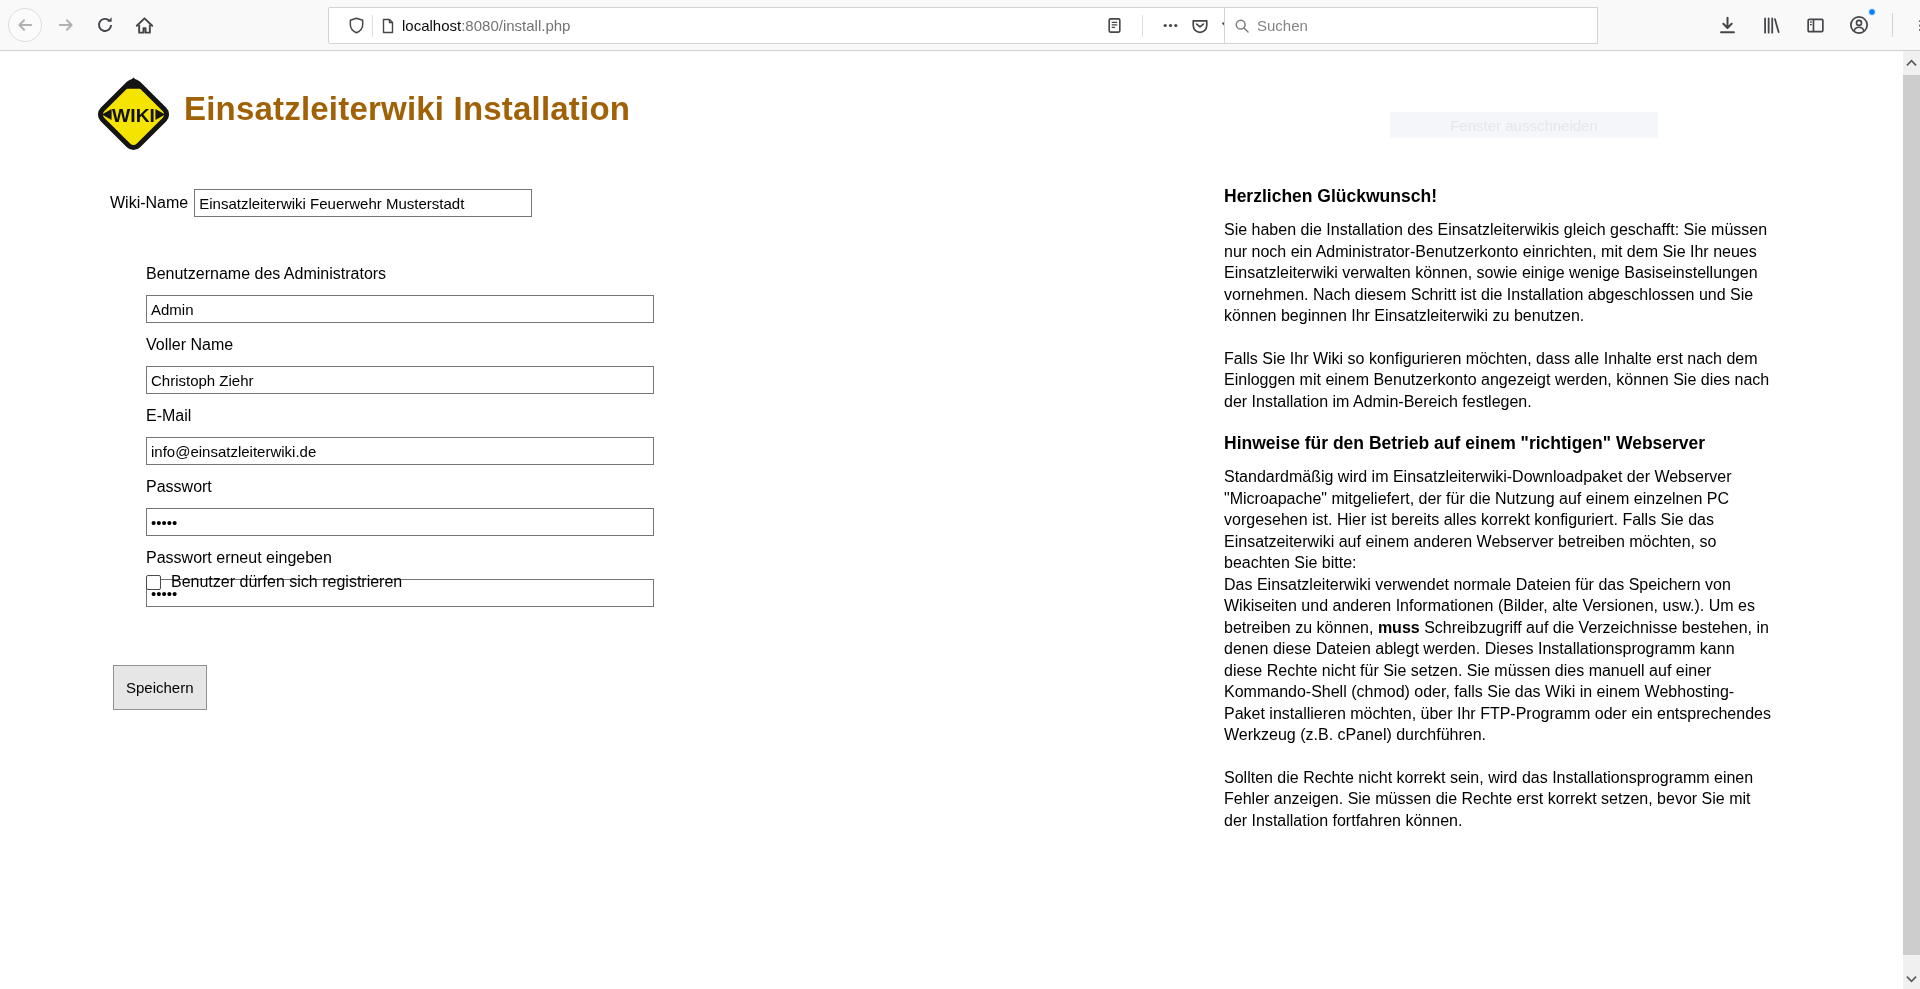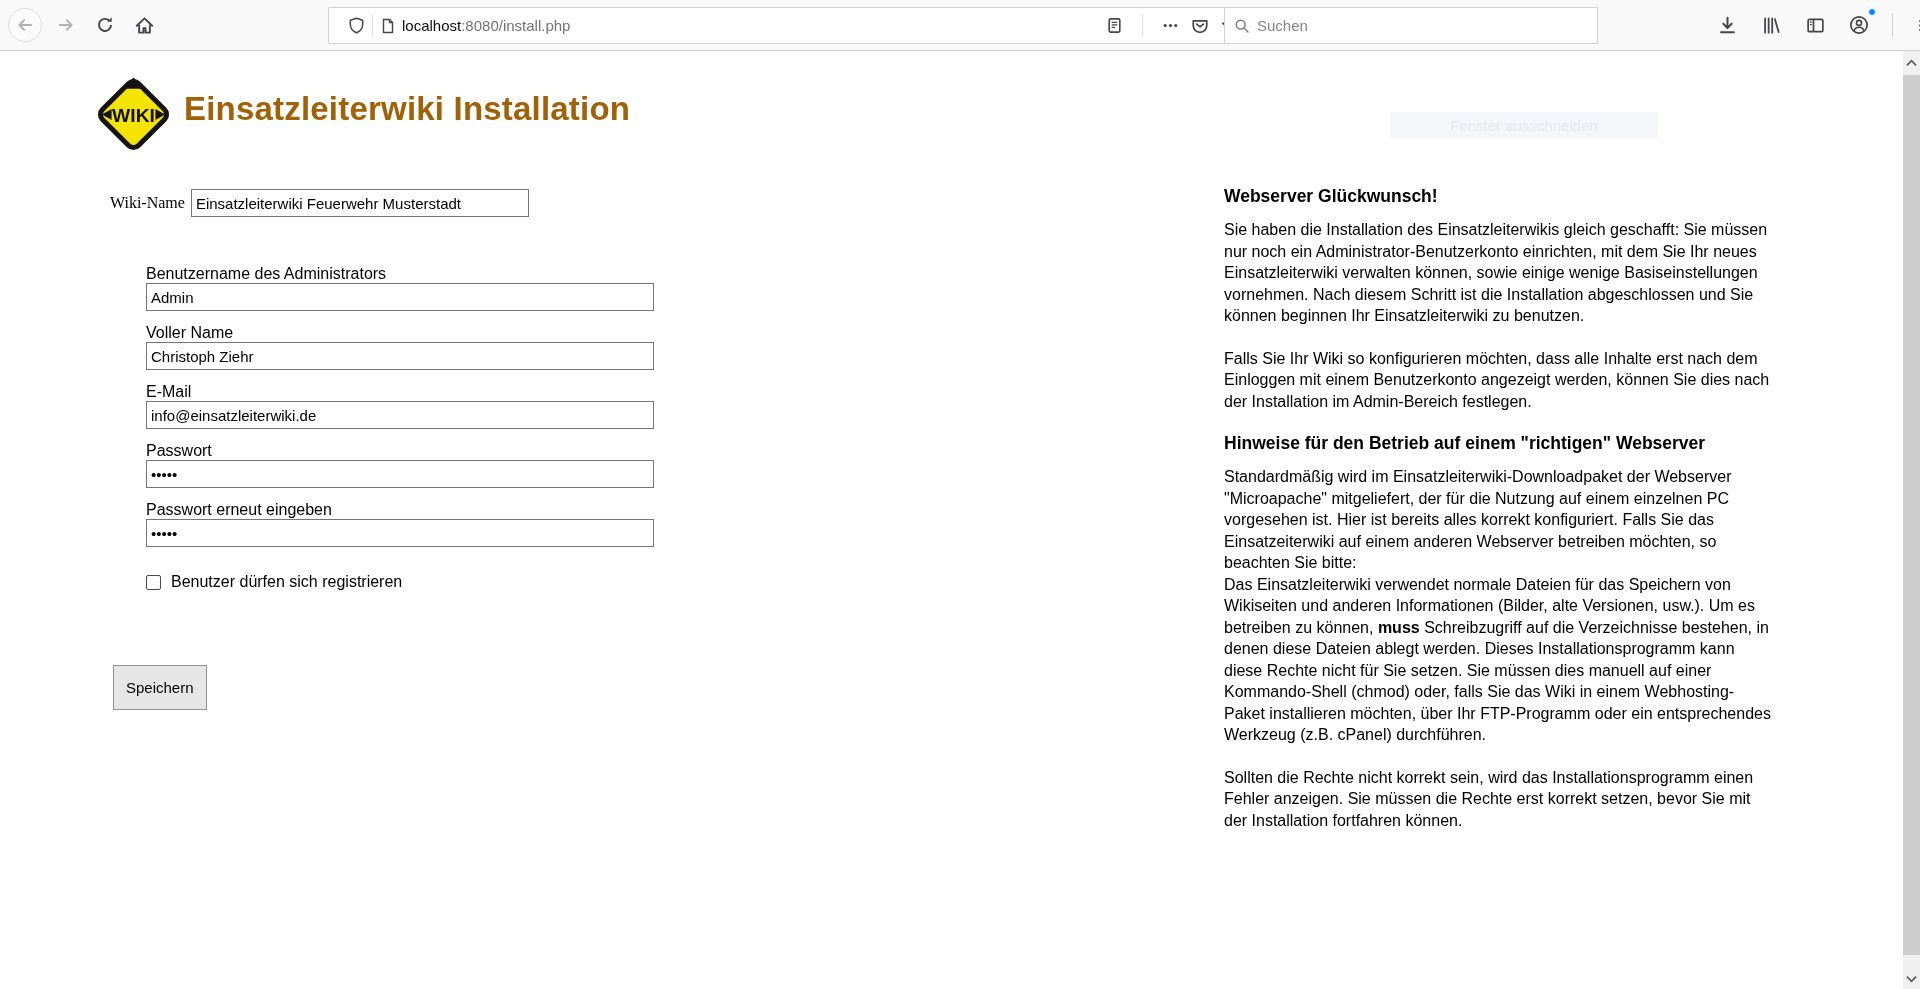--- a/index.html
+++ b/index.html
@@ -35,28 +35,28 @@
   .content { position:absolute; left:0; top:52px; width:1903px; height:937px; background:#fff; }
 
   .ghost { position:absolute; left:1390px; top:60px; width:268px; height:26px; background:#f5f6f9;
            color:#e4e7ee; font-size:15px; display:flex; align-items:center; justify-content:center; }
 
   .logo { position:absolute; left:95px; top:24px; }
   .page-title { position:absolute; left:184px; top:38px; font-size:33px; font-weight:bold; color:#a16207;
                 letter-spacing:0.2px; }
 
   .wikiname-row { position:absolute; left:110px; top:137px; display:flex; align-items:center; }
-  .wikiname-row label { font-size:16px; color:#000; margin-right:6px;font-family:Liberation Serif, serif; }
+  .wikiname-row label { font-size:16px; color:#000; margin-right:6px; }
   input.txt { border:1px solid #767676; font-size:15px; padding:13px 4px; height:25px;
               font-family:"Liberation Sans", sans-serif; color:#000; background:#fff; }
   .wikiname-input { width:338px; }
 
   .field-group { position:absolute; left:146px; top:212px; width:508px; }
   .field-label { display:block; font-size:16px; color:#000; line-height:19px; }
-  .field-input { display:block; width:508px; margin-bottom:12px; }
+  .field-input { display:block; width:508px; margin-bottom:12px;margin-top:12px; }
 
   .checkbox-row { position:absolute; left:146px; top:521px; display:flex; align-items:center; }
   .cbx { width:15px; height:15px; border:1px solid #4a4a4a; border-radius:2px; background:#fff; }
   .cbx-label { font-size:16px; margin-left:10px; color:#000; }
 
   .save-btn { position:absolute; left:113px; top:613px; background:#e6e6e6; border:1px solid #919191;
               font-size:15px; padding:13px 12px; color:#000; font-family:"Liberation Sans", sans-serif; }
 
   .right-panel { position:absolute; left:1224px; top:134px; width:548px; color:#000; }
   .right-panel h3 { font-size:17.5px; font-weight:bold; margin:0 0 12px 0; }
@@ -249,21 +249,21 @@
   </div>
 
   <div class="checkbox-row">
     <span class="cbx"></span>
     <span class="cbx-label">Benutzer dürfen sich registrieren</span>
   </div>
 
   <button class="save-btn">Speichern</button>
 
   <div class="right-panel">
-    <h3>Webserver Glückwunsch!</h3>
+    <h3>Herzlichen Glückwunsch!</h3>
     <p>Sie haben die Installation des Einsatzleiterwikis gleich geschafft: Sie müssen nur noch ein Administrator-Benutzerkonto einrichten, mit dem Sie Ihr neues Einsatzleiterwiki verwalten können, sowie einige wenige Basiseinstellungen vornehmen. Nach diesem Schritt ist die Installation abgeschlossen und Sie können beginnen Ihr Einsatzleiterwiki zu benutzen.</p>
     <p>Falls Sie Ihr Wiki so konfigurieren möchten, dass alle Inhalte erst nach dem Einloggen mit einem Benutzerkonto angezeigt werden, können Sie dies nach der Installation im Admin-Bereich festlegen.</p>
     <h3 class="h2gap">Hinweise für den Betrieb auf einem "richtigen" Webserver</h3>
     <p><span>Standardmäßig wird im Einsatzleiterwiki-Downloadpaket der Webserver "Microapache" mitgeliefert, der für die Nutzung auf einem einzelnen PC vorgesehen ist. Hier ist bereits alles korrekt konfiguriert. Falls Sie das Einsatzeiterwiki auf einem anderen Webserver betreiben möchten, so beachten Sie bitte:</span><br>
       <span>Das Einsatzleiterwiki verwendet normale Dateien für das Speichern von Wikiseiten und anderen Informationen (Bilder, alte Versionen, usw.). Um es betreiben zu können, </span><b>muss</b><span> Schreibzugriff auf die Verzeichnisse bestehen, in denen diese Dateien ablegt werden. Dieses Installationsprogramm kann diese Rechte nicht für Sie setzen. Sie müssen dies manuell auf einer Kommando-Shell (chmod) oder, falls Sie das Wiki in einem Webhosting-Paket installieren möchten, über Ihr FTP-Programm oder ein entsprechendes Werkzeug (z.B. cPanel) durchführen.</span></p>
     <p>Sollten die Rechte nicht korrekt sein, wird das Installationsprogramm einen Fehler anzeigen. Sie müssen die Rechte erst korrekt setzen, bevor Sie mit der Installation fortfahren können.</p>
   </div>
 </div>
 
 <div class="scrollbar">

